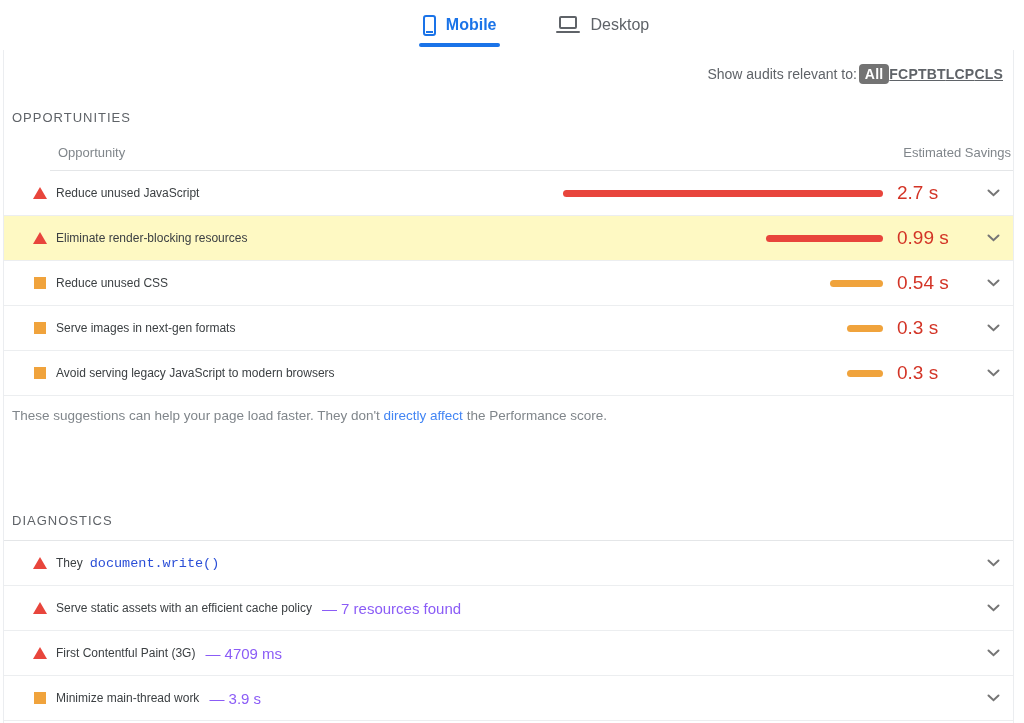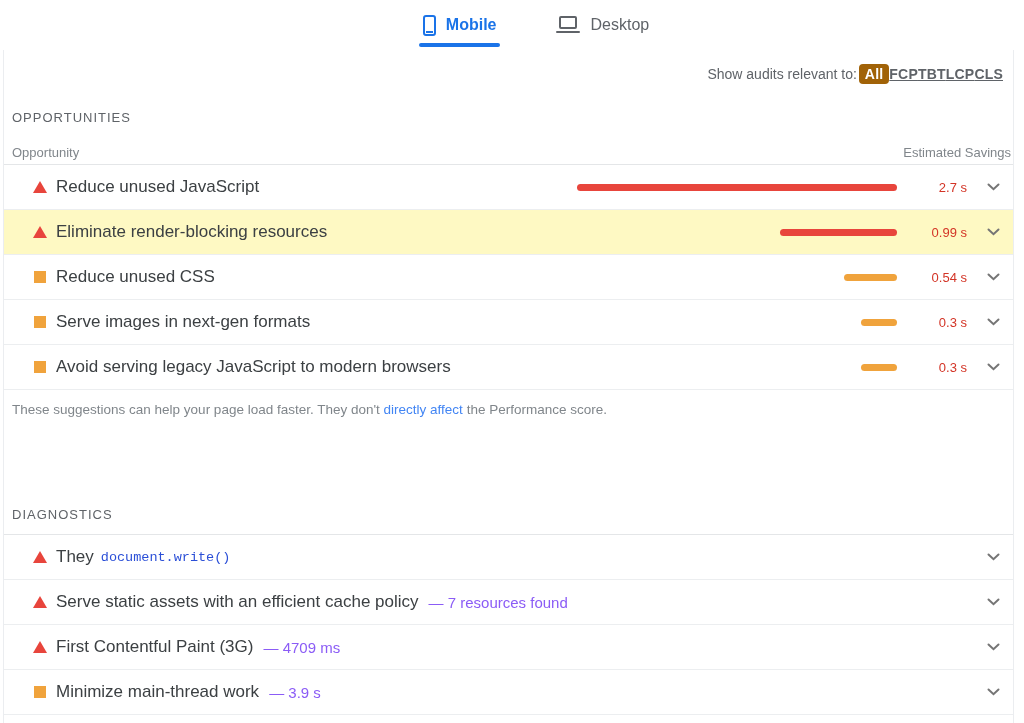--- a/index.html
+++ b/index.html
@@ -60,61 +60,62 @@
     display: flex; justify-content: flex-end; align-items: center;
     padding: 14px 10px 10px 0;
     font-size: 14px; color: #5f6368;
   }
   .filter-label { margin-right: 2px; }
   .metric-pill {
     font-size: 14px; cursor: pointer; color: #5f6368;
     text-decoration: underline; font-weight: 700; letter-spacing: .2px;
   }
   .metric-pill.selected {
-    background: #a16207; color: #fff; text-decoration: none;
+    background: #737373; color: #fff; text-decoration: none;
     padding: 2px 6px; border-radius: 4px;
   }
 
   
   .section-label {
     font-size: 13px; letter-spacing: 1px; color: #5f6368;
     padding: 16px 0 0 8px; text-transform: uppercase;
   }
 
   
   .table-header {
     display: flex; justify-content: space-between; align-items: flex-end;
     font-size: 13px; color: #80868b;
-    padding: 20px 2px 4px 8px;
+    padding: 20px 2px 10px 8px;
     border-bottom: 1px solid #e4e6e8;
+    margin-left: 46px;
   }
 
   
   .row {
     display: flex; align-items: center;
     height: 45px; border-bottom: 1px solid #eceef0;
     cursor: pointer; padding-right: 8px;
   }
   .row.highlighted { background: #fef9c3; }
   .sev-icon { margin-left: 29px; width: 14px; flex: none; display: flex; justify-content: center; }
   .tri {
     width: 0; height: 0;
     border-left: 7px solid transparent; border-right: 7px solid transparent;
     border-bottom: 12px solid #e8453c;
   }
   .sq { width: 12px; height: 12px; background: #f0a33c; }
-  .row-title { margin-left: 9px; font-size: 17px; color: #3c4043; white-space: nowrap; text-align: center; }
+  .row-title { margin-left: 9px; font-size: 12px; color: #3c4043; white-space: nowrap; text-align: center; }
   .spacer { flex: 1; }
   .savings-bar { height: 7px; border-radius: 3.5px; flex: none; }
   .savings-bar.fail { background: #e8453c; }
   .savings-bar.average { background: #f0a33c; }
   .savings-value {
-    width: 56px; text-align: right; flex: none;
-    margin-left: 14px; margin-right: 14px;
-    font-size: 13px; color: #d33426;
+    width: 56px; flex: none;
+    margin-left: 14px; margin-right: 28px;
+    font-size: 19px; color: #d33426;
   }
   .chevron { flex: none; width: 24px; display: flex; justify-content: center; align-items: center; }
 
   .code-link {
     font-family: "Liberation Mono", "DejaVu Sans Mono", monospace;
     font-size: 13.5px; color: #2b4fd7; margin-left: 7px; cursor: pointer;
   }
   .diag-value { font-size: 15px; color: #8b5cf6; margin-left: 10px; text-align: center; }
 
   

